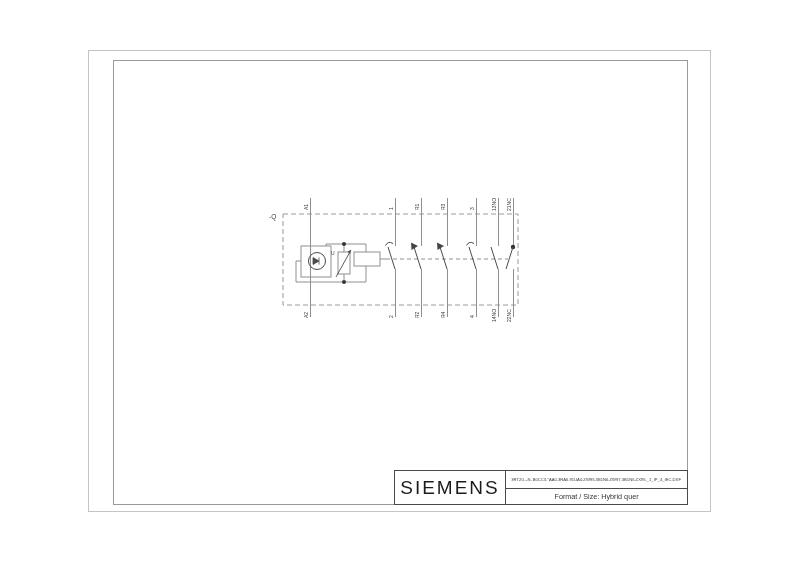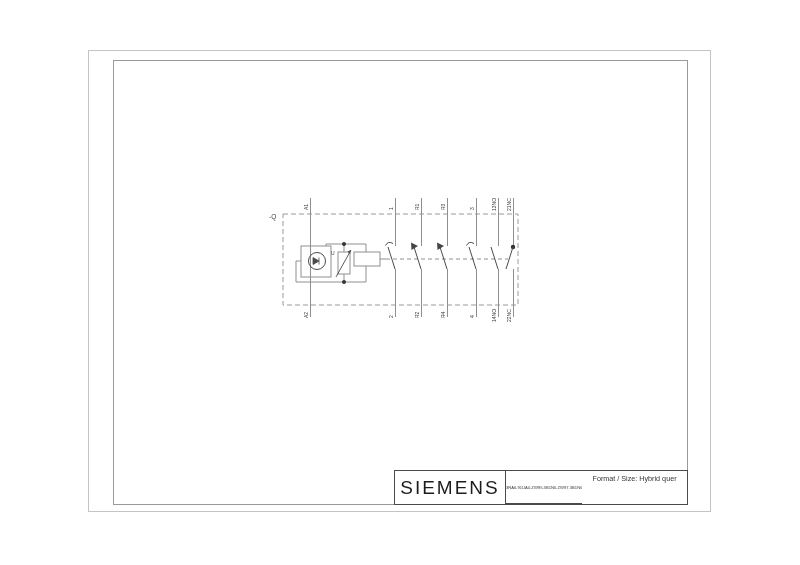--- a/index.html
+++ b/index.html
@@ -11,21 +11,21 @@
   .inner-frame { position:absolute; left:113px; top:60px; width:575px; height:445px;
                  border:1px solid #9a9a9a; box-sizing:border-box; }
 
   .schematic { position:absolute; left:255px; top:188px; width:280px; height:145px; }
 
   .title-block { position:absolute; left:394px; top:470px; width:294px; height:35px;
                  display:flex; background:#ffffff; border:1px solid #4a4a4a; box-sizing:border-box; }
   .brand-cell { width:111px; border-right:1px solid #4a4a4a; box-sizing:border-box;
                 display:flex; align-items:center; justify-content:center; }
   .brand { font-size:19px; letter-spacing:2px; color:#1c1c1c; }
-  .right-col { flex:1; display:flex; flex-direction:row; min-width:0; }
+  .right-col { flex:1; display:flex; flex-direction:column; min-width:0; }
   .doc-row { flex:1; border-bottom:1px solid #4a4a4a; box-sizing:border-box;
              display:flex; align-items:center; justify-content:center; overflow:hidden; }
   .doc-text { font-size:8px; transform:scale(0.52); white-space:nowrap; color:#3a3a3a; }
   .format-row { height:15px; display:flex; align-items:center; justify-content:center; }
   .format-text { font-size:9px; transform:scale(0.8); white-space:nowrap; color:#333333; }
 
   svg text { font-family:"Liberation Sans", sans-serif; fill:#3a3a3a; }
 </style>
 </head>
 <body>

